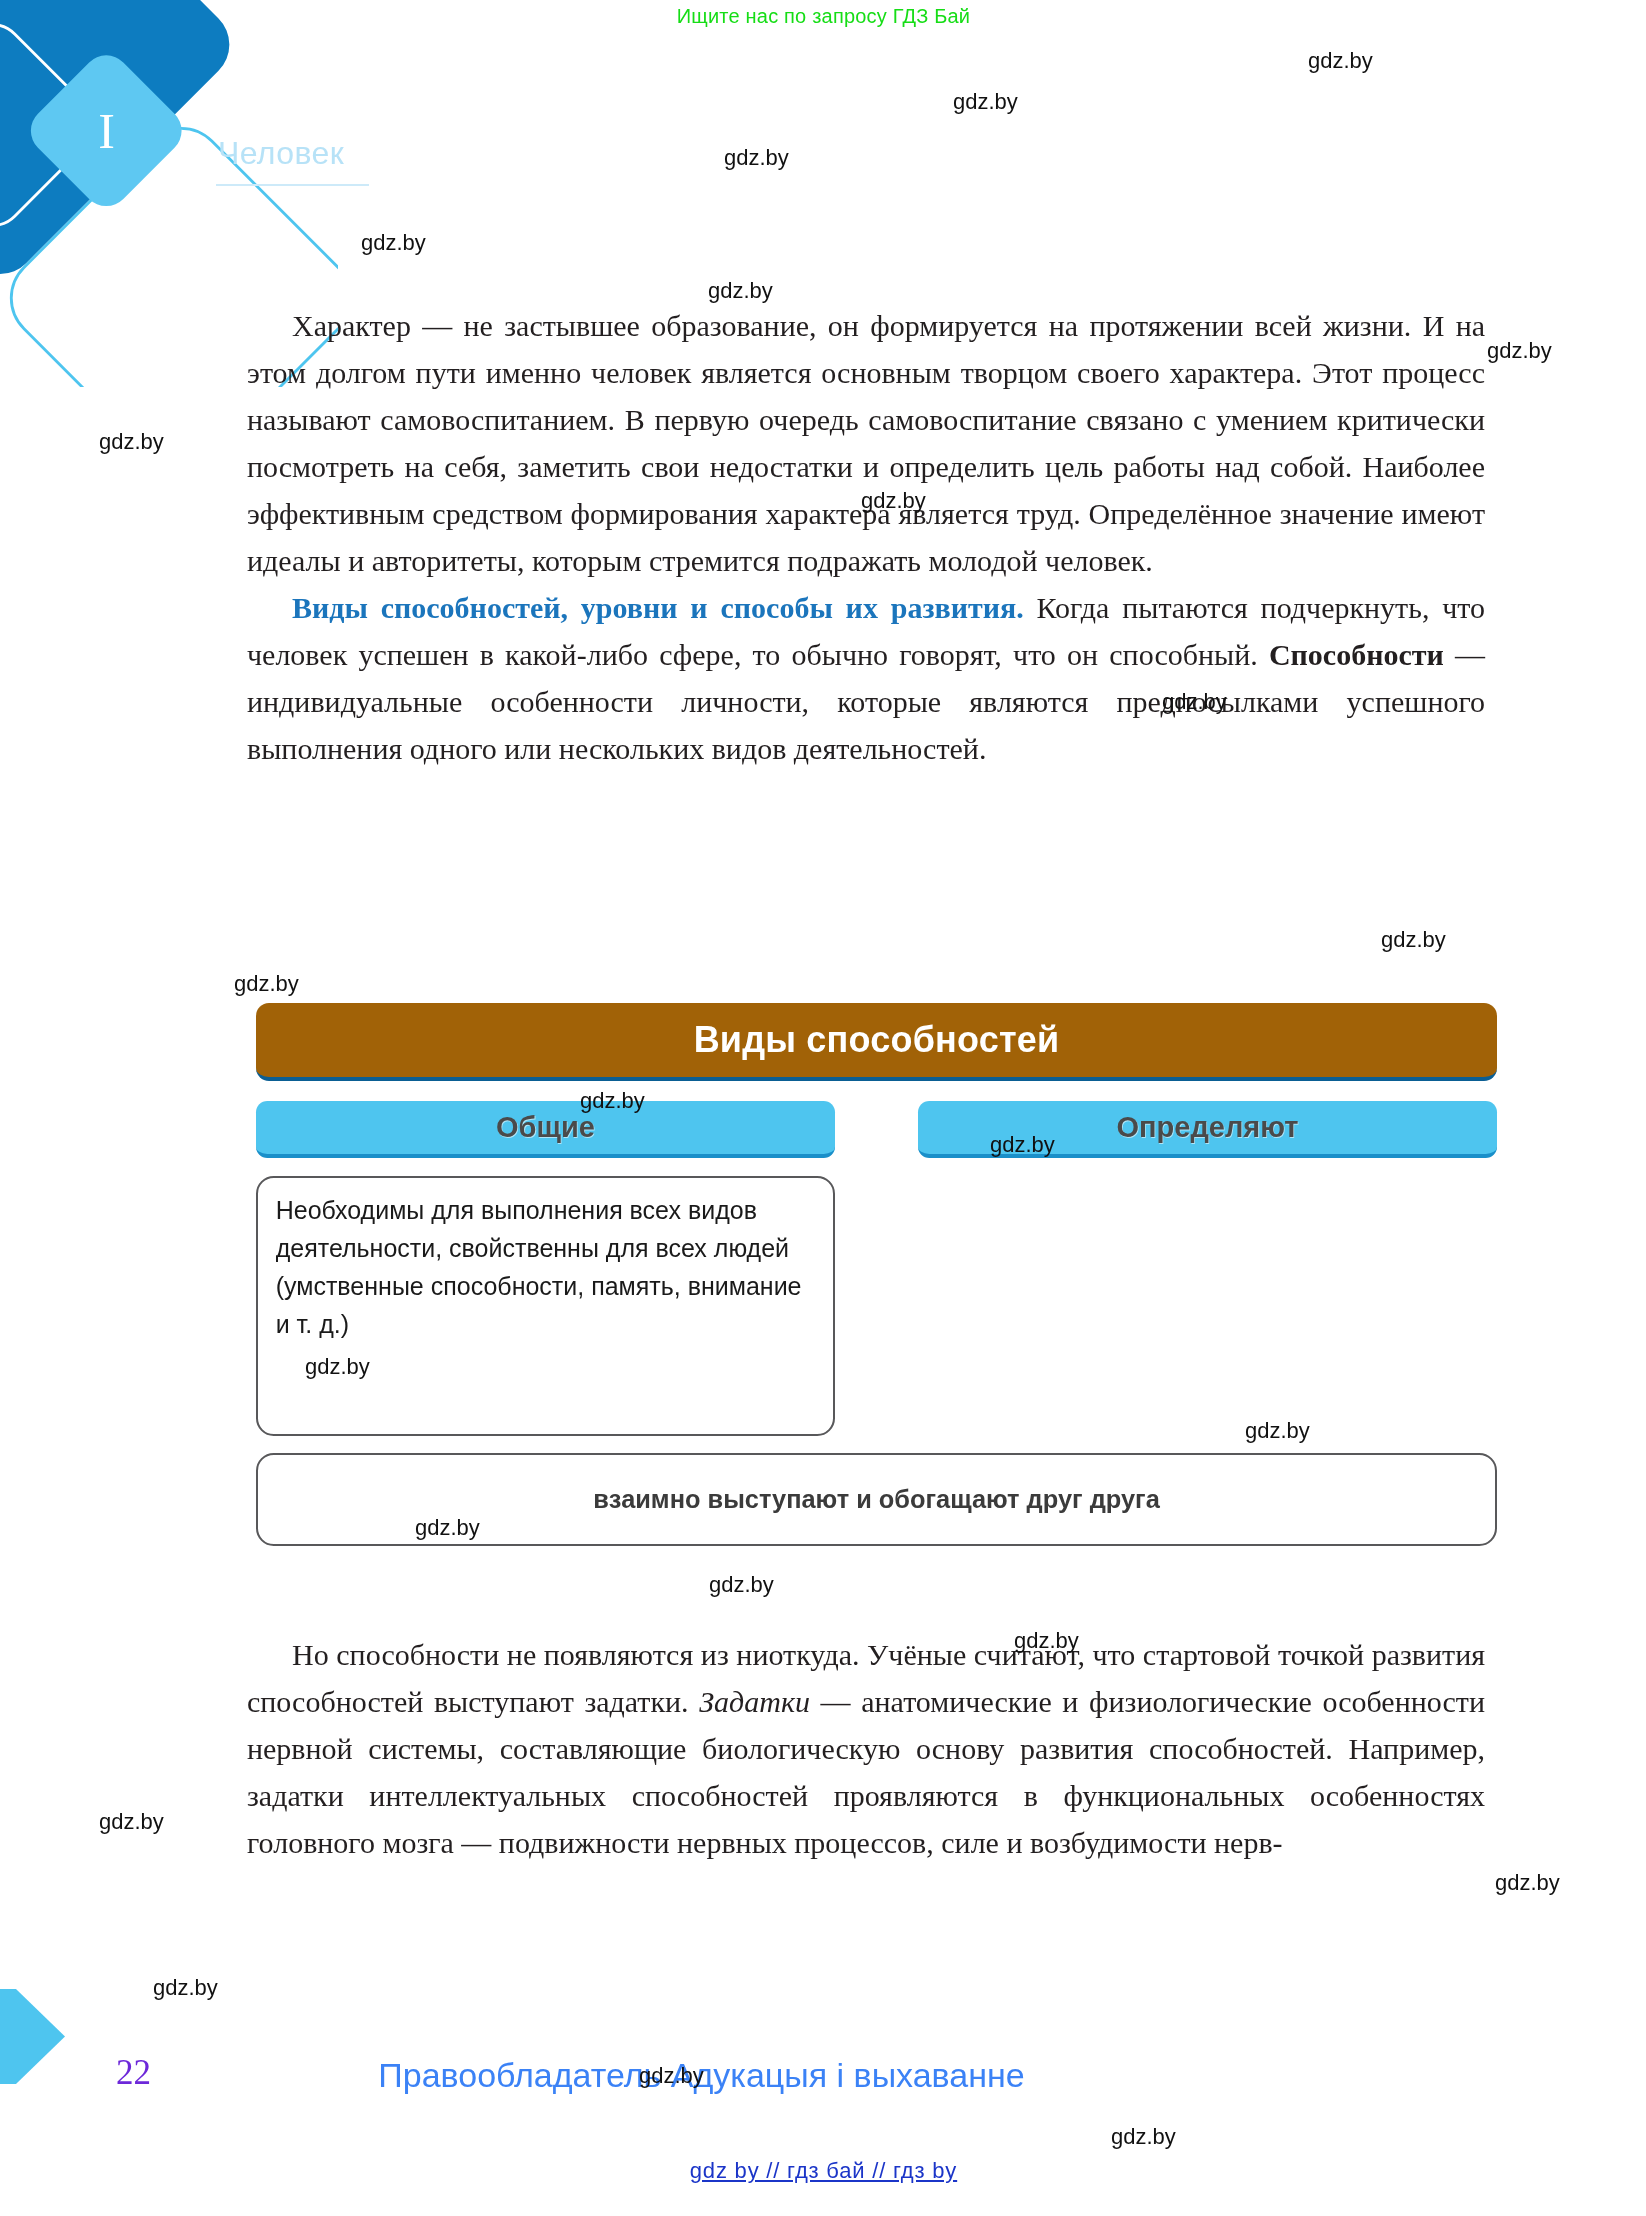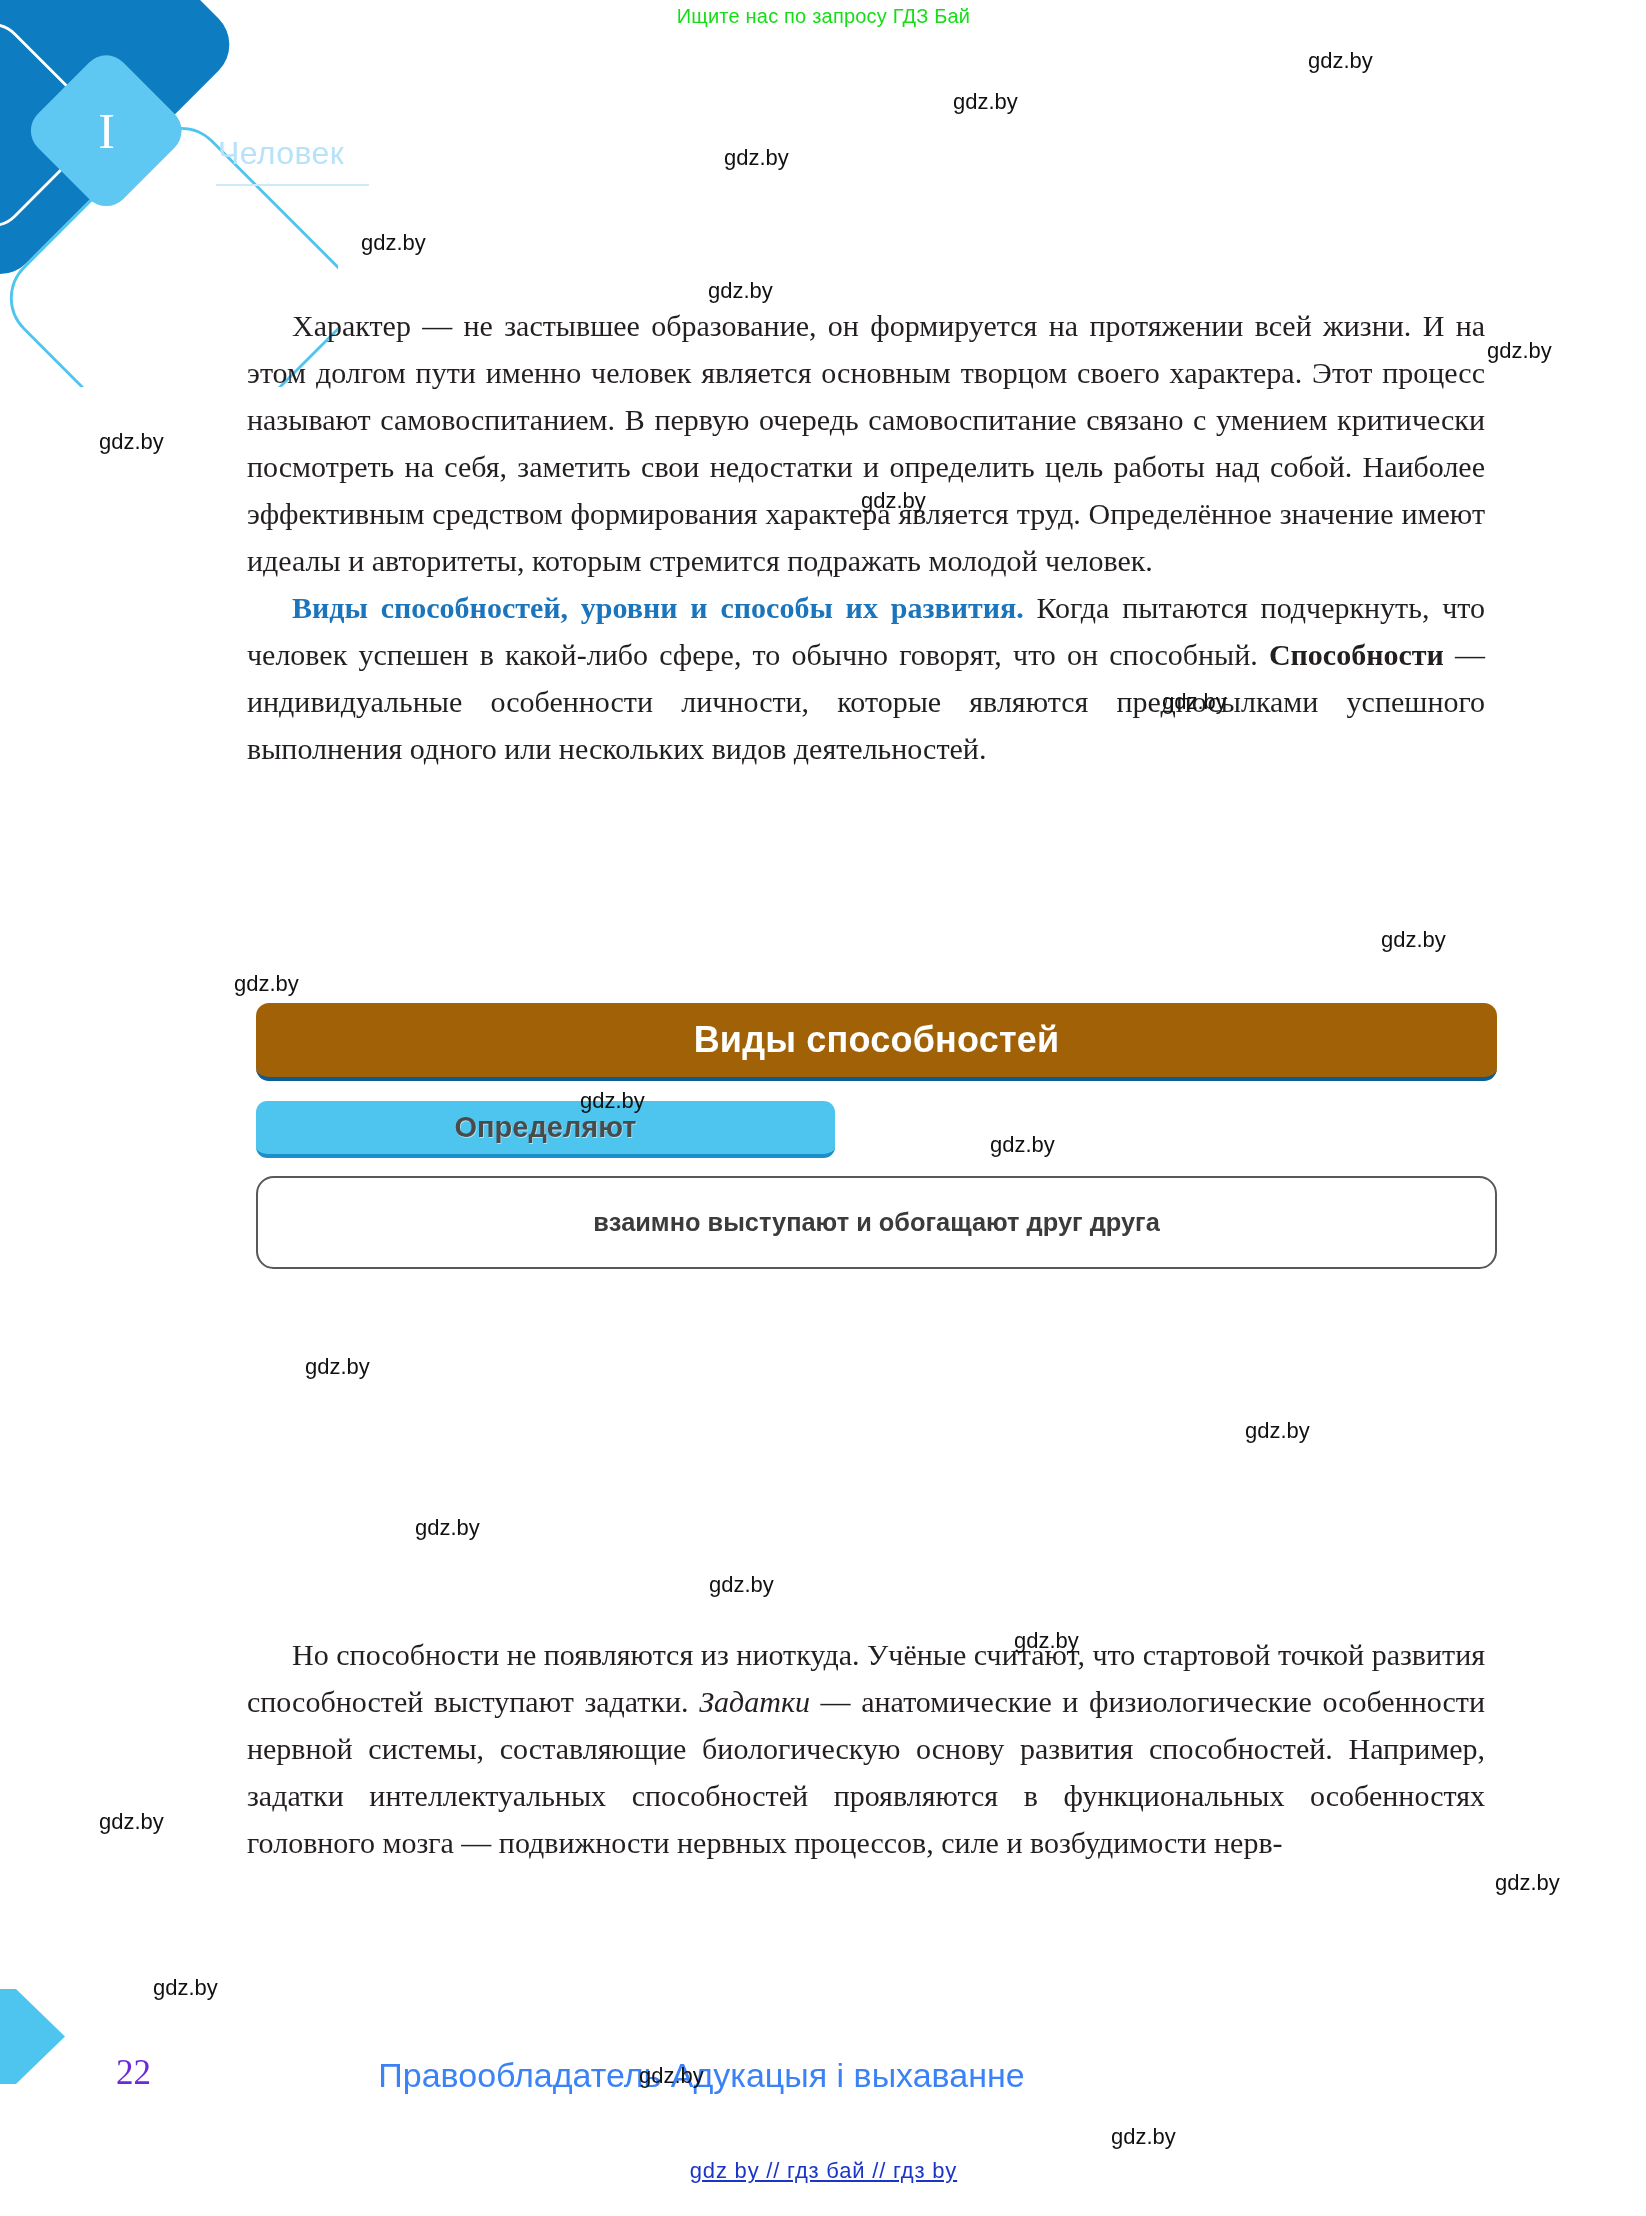--- a/index.html
+++ b/index.html
@@ -242,20 +242,24 @@
   <p class="body-text">Характер — не застывшее образование, он формируется на протяжении всей жизни. И на этом долгом пути именно человек является основным творцом своего характера. Этот процесс называют самовоспитанием. В первую очередь самовоспитание связано с умением критически посмотреть на себя, заметить свои недостатки и определить цель работы над собой. Наиболее эффективным средством формирования характера является труд. Определённое значение имеют идеалы и авторитеты, которым стремится подражать молодой человек.</p>
 
   <p class="body-text"><span class="term-blue">Виды способностей, уровни и способы их развития.</span><span> Когда пытаются подчеркнуть, что человек успешен в какой-либо сфере, то обычно говорят, что он способный. </span><span class="term-bold">Способности</span><span> — индивидуальные особенности личности, которые являются предпосылками успешного выполнения одного или нескольких видов деятельностей.</span></p>
 </div>
 
 <div class="diagram">
 
   <div class="dgm-head">Виды способностей</div>
 
   <div class="dgm-row">
+    <div class="dgm-col">
+      <div class="dgm-sub">Общие</div>
+      <div class="dgm-box left">Необходимы для выполнения всех видов деятельности, свойственны для всех людей (умственные способности, память, внимание и т. д.)</div>
+    </div>
     <div class="dgm-col">
       <div class="dgm-sub">Определяют</div>
     </div>
   </div>
 
   <div class="dgm-footer">
     <div>взаимно выступают и обогащают друг друга</div>
   </div>
 </div>
 

